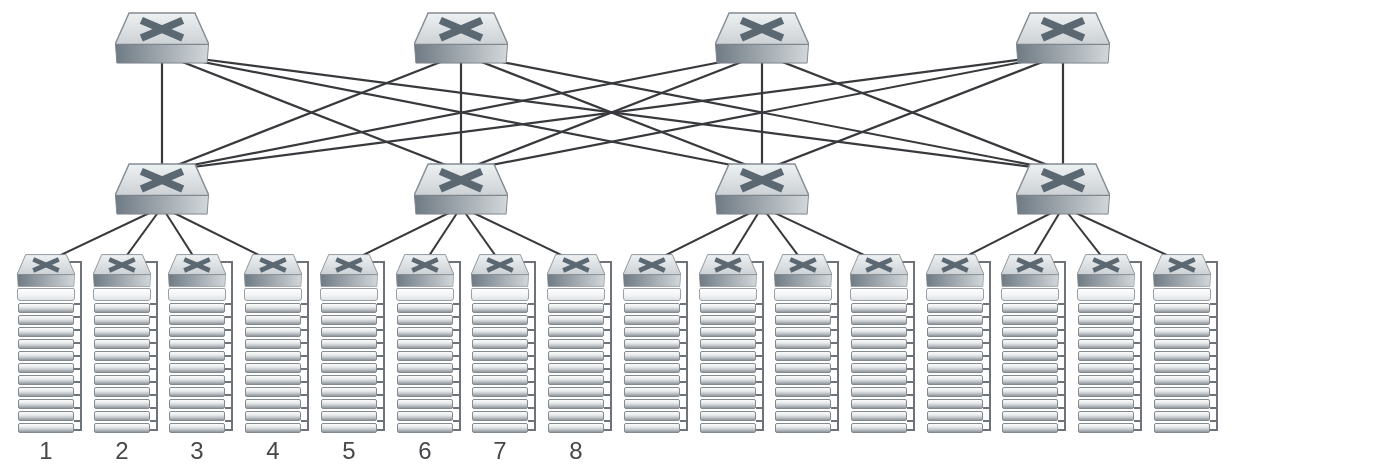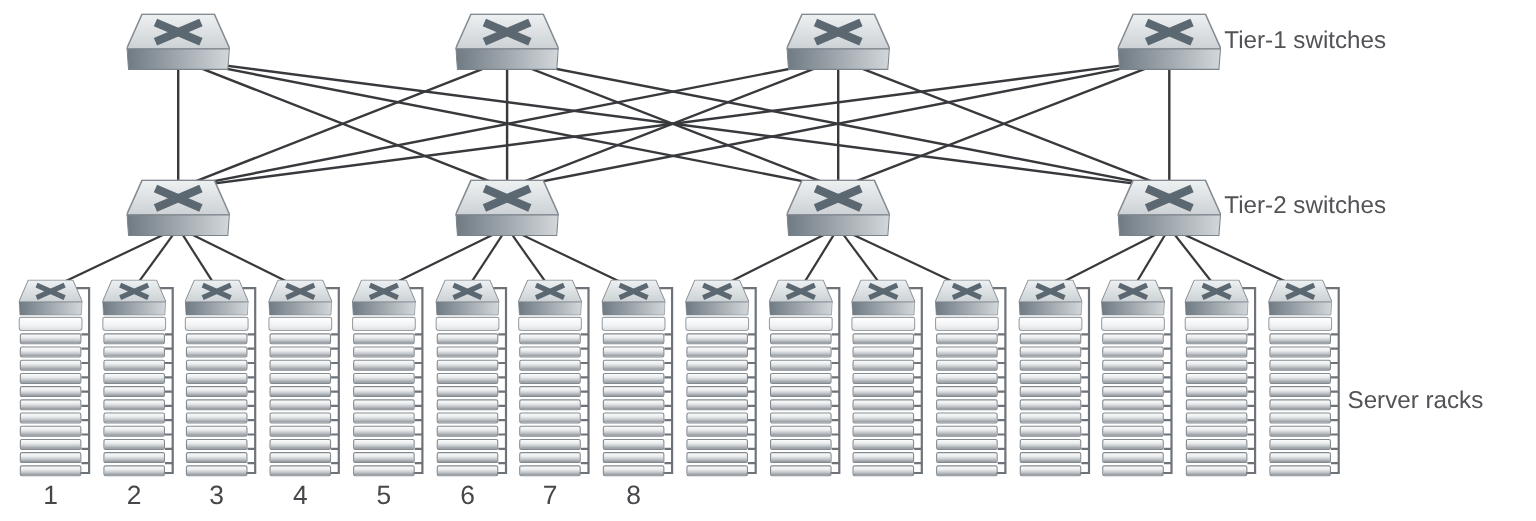--- a/index.html
+++ b/index.html
@@ -469,16 +469,13 @@
       </div>
       <div class="rack-num" style="left: 16px; top: 437px;">1</div>
       <div class="rack-num" style="left: 92px; top: 437px;">2</div>
       <div class="rack-num" style="left: 167px; top: 437px;">3</div>
       <div class="rack-num" style="left: 243px; top: 437px;">4</div>
       <div class="rack-num" style="left: 319px; top: 437px;">5</div>
       <div class="rack-num" style="left: 395px; top: 437px;">6</div>
       <div class="rack-num" style="left: 470px; top: 437px;">7</div>
       <div class="rack-num" style="left: 546px; top: 437px;">8</div>
     </div>
-  <div class="side-label" style="left:1113px;top:24px">Tier-1 switches</div>
-  <div class="side-label" style="left:1113px;top:174px">Tier-2 switches</div>
-  <div class="side-label" style="left:1225px;top:351px">Server racks</div>
 </div>
 
 </body></html>

